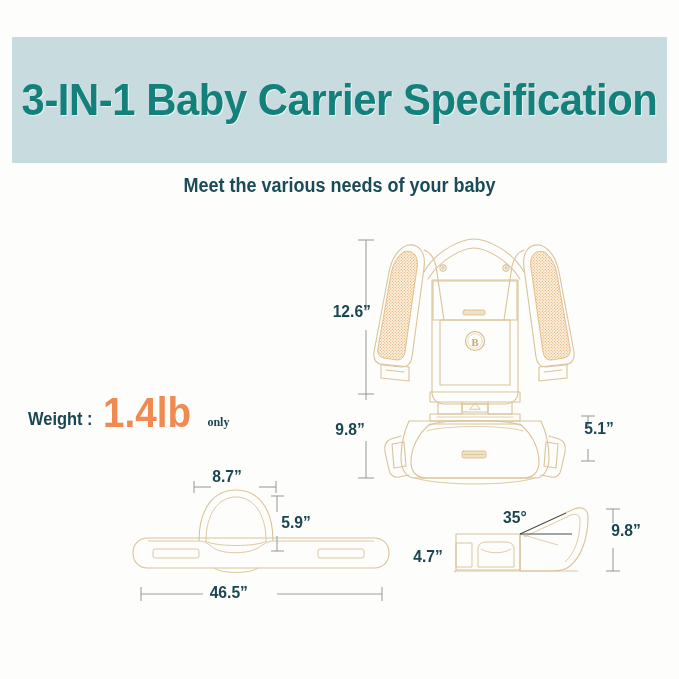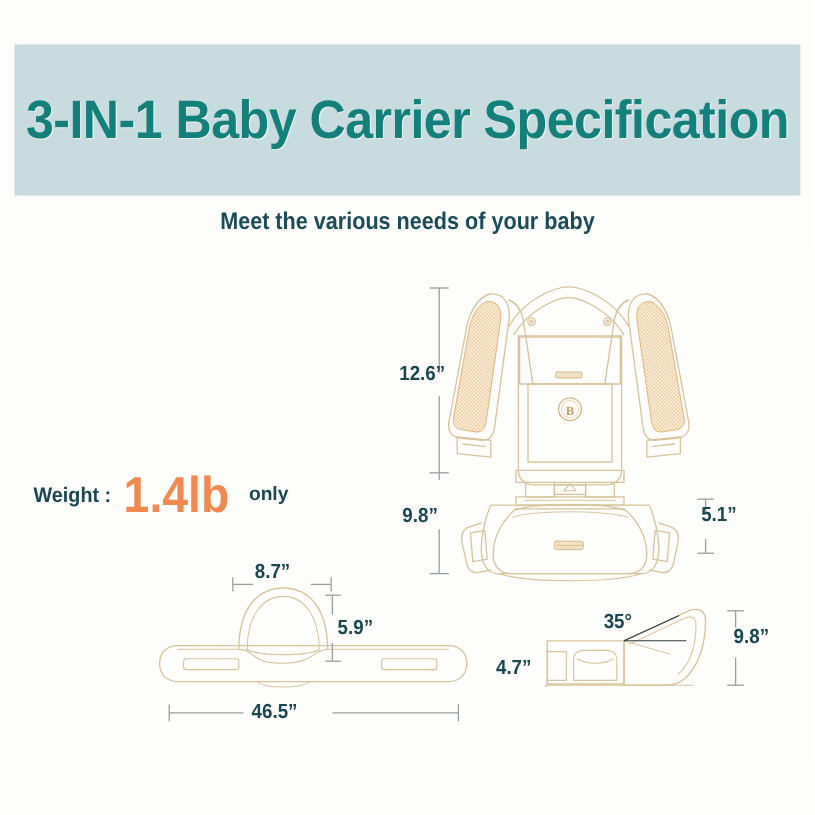--- a/index.html
+++ b/index.html
@@ -78,21 +78,21 @@
     margin-bottom: 23px;
     white-space: nowrap;
     transform: scaleX(0.94);
     transform-origin: left center;
   }
   .weight-line {
     position: absolute;
     left: 28px;
     top: 396px;
     display: flex;
-    align-items: center;
+    align-items: flex-end;
     white-space: nowrap;
   }
   .weight-label {
     font-family: "Liberation Sans Narrow", "Liberation Sans", sans-serif;
     font-weight: bold;
     font-size: 17.5px;
     color: #1A4652;
     transform: scaleX(0.94);
     transform-origin: left center;
   }
@@ -100,23 +100,23 @@
     font-family: "Liberation Sans Narrow", "Liberation Sans", sans-serif;
     font-weight: bold;
     font-size: 42px;
     color: #F08A50;
     line-height: 0.8;
     margin: 0 5px 0 6px;
     transform: scaleX(0.92);
     transform-origin: left bottom;
   }
   .weight-suffix {
-    font-family: Liberation Sans, sans-serif;
-    font-weight: bold;
-    font-size: 16px;
+    font-family: Liberation Serif, serif;
+    font-weight: bold;
+    font-size: 12px;
     color: #1A4652;
     margin-left: 4px;
   }
 
   
   .dim {
     position: absolute;
     font-family: "Liberation Sans Narrow", "Liberation Sans", sans-serif;
     font-weight: bold;
     font-size: 17px;

